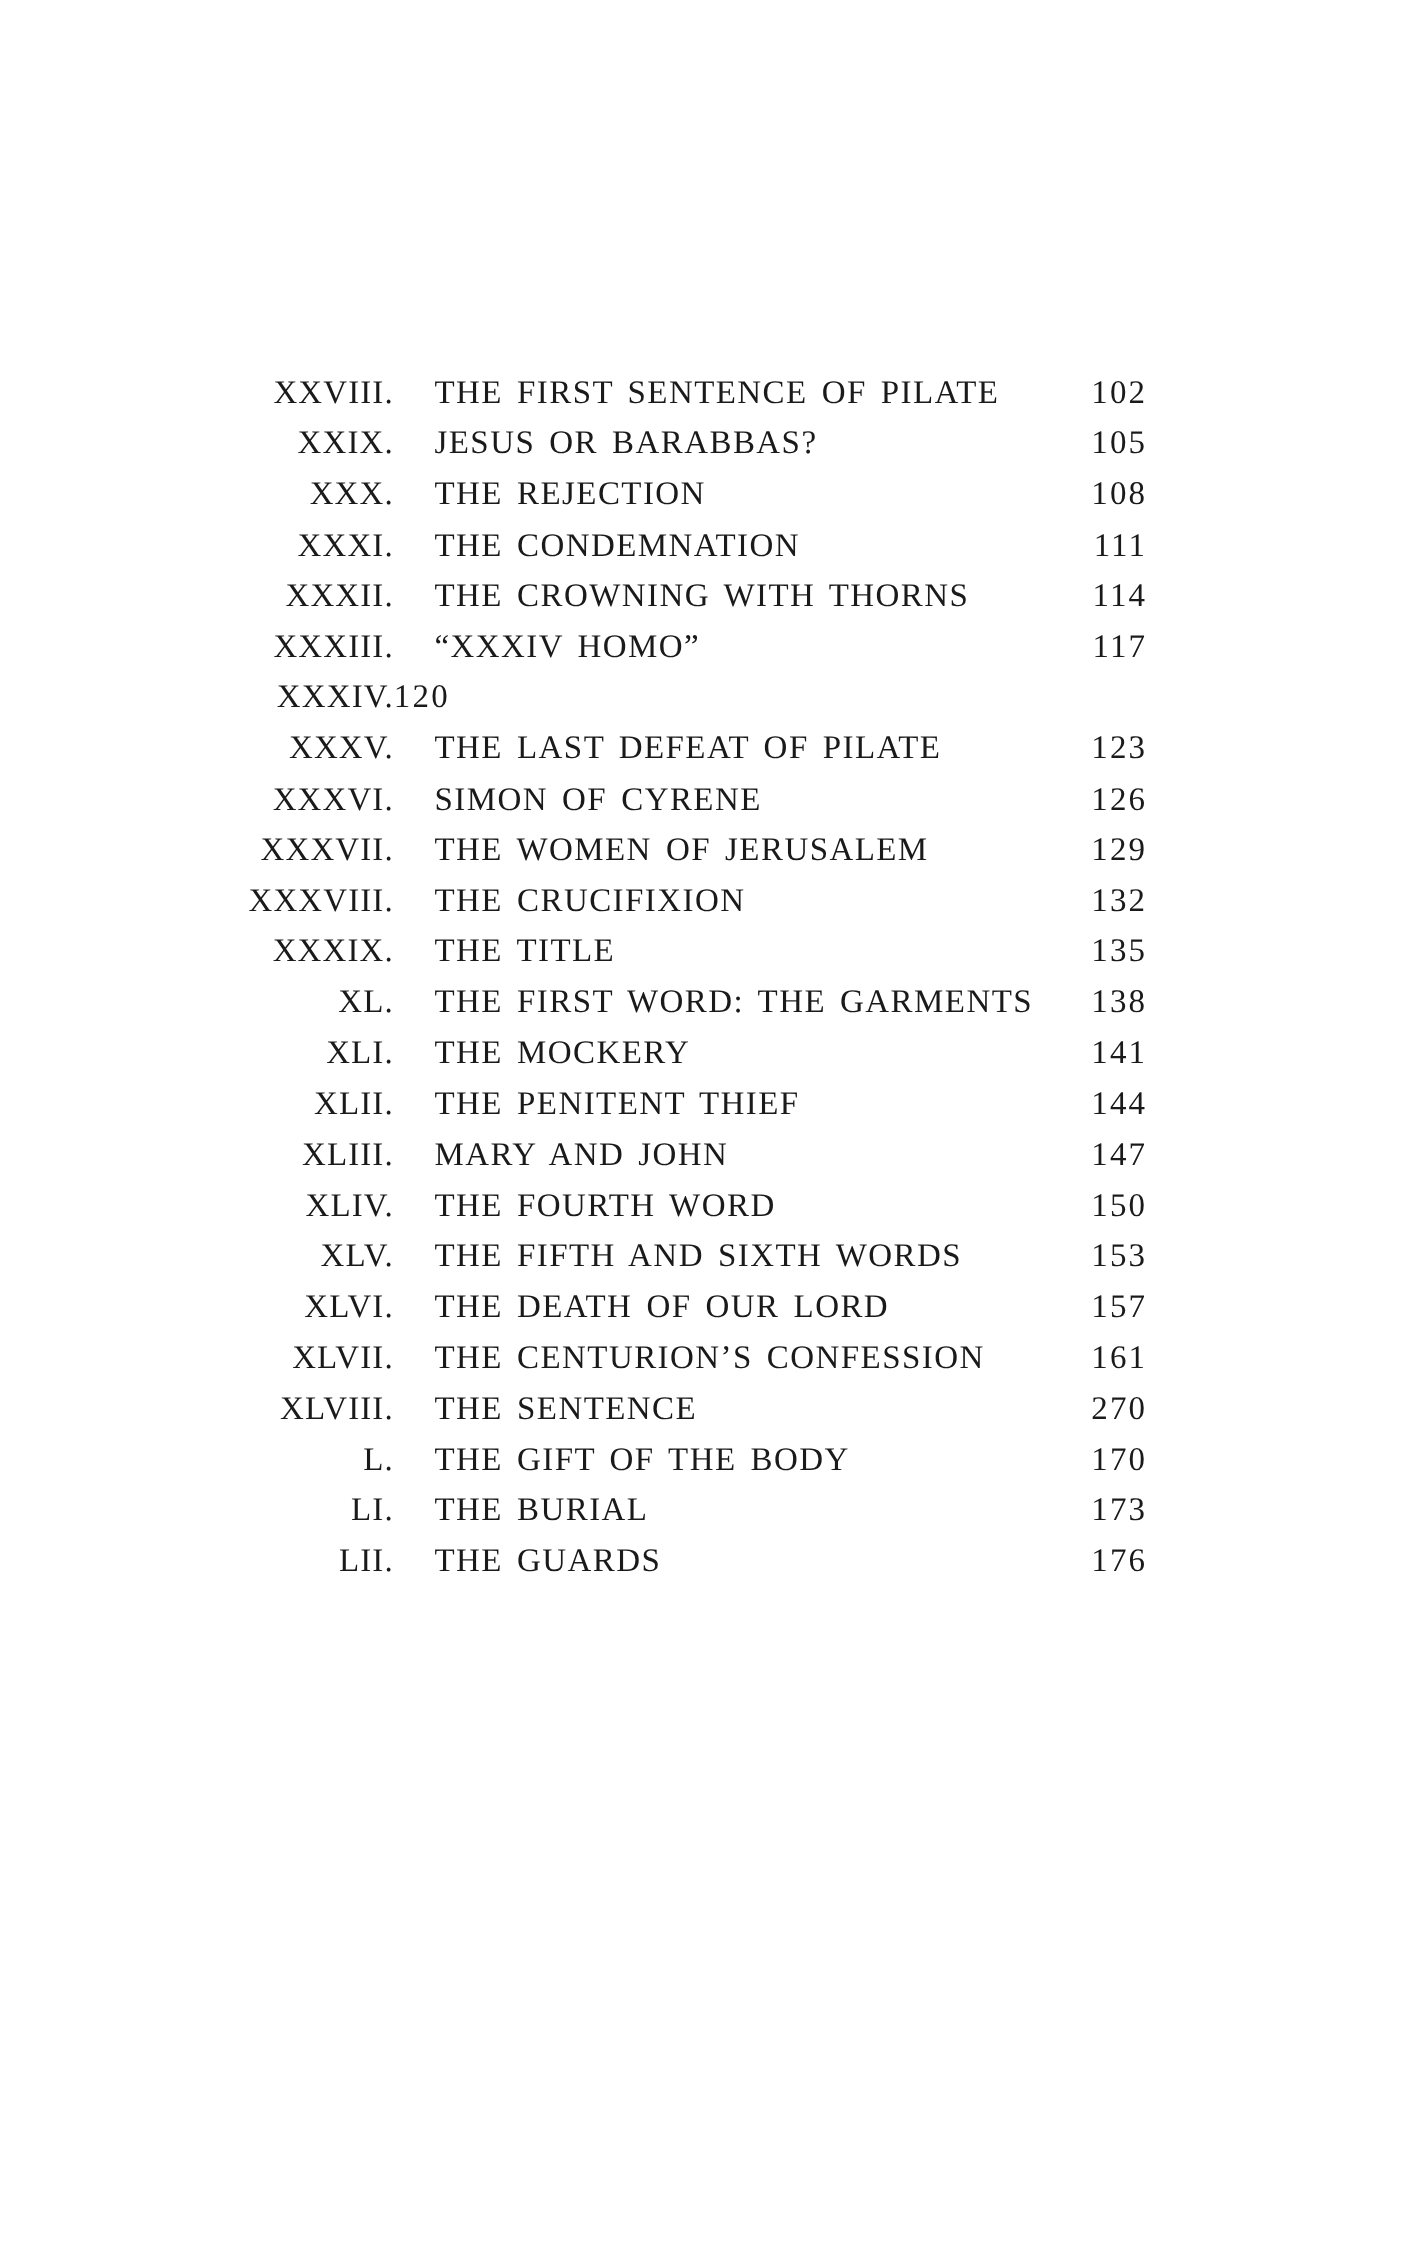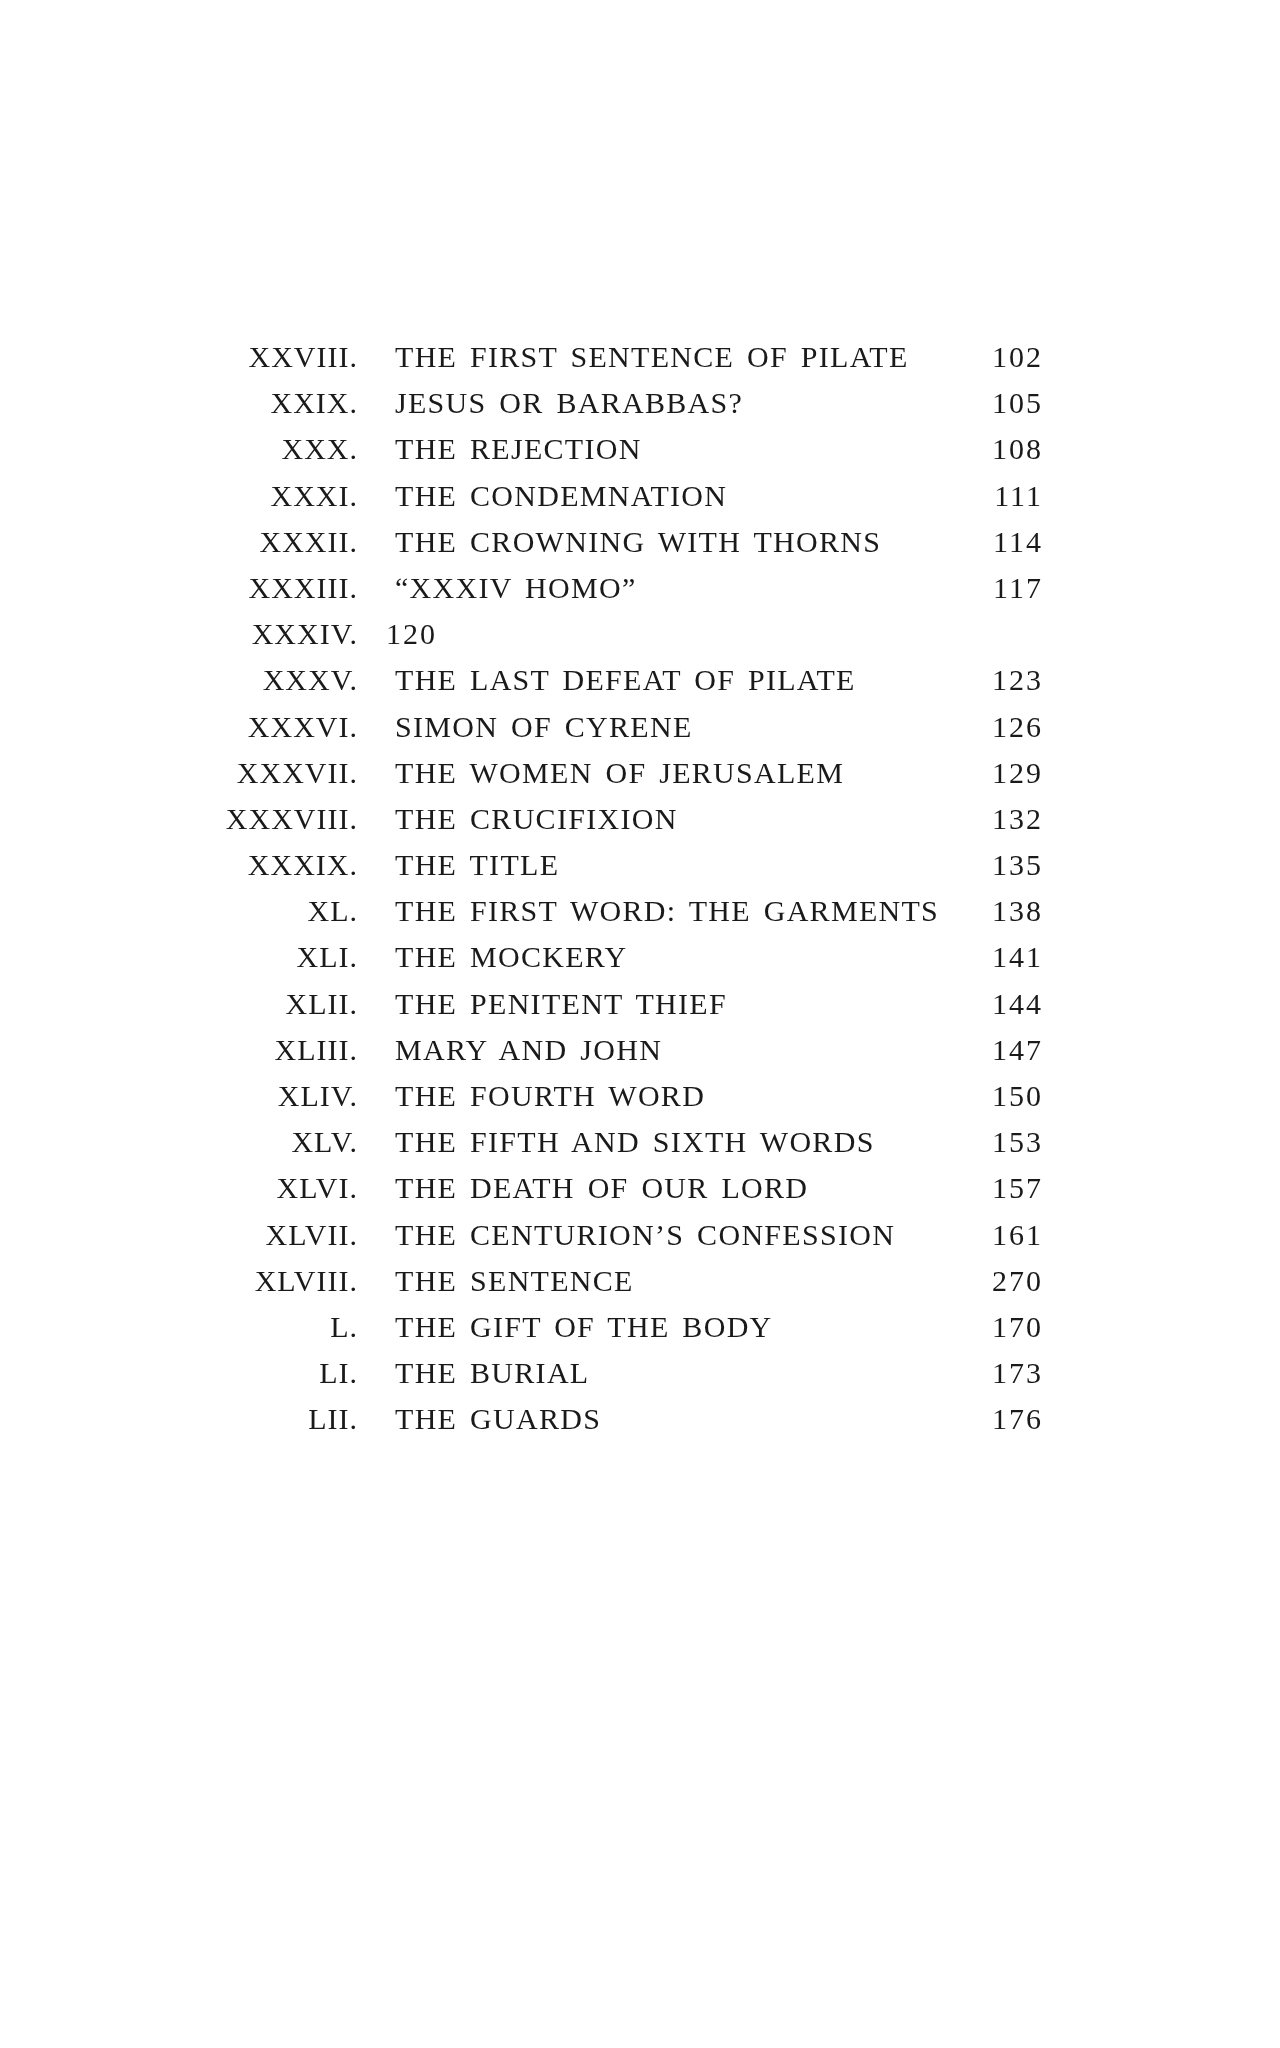--- a/index.html
+++ b/index.html
@@ -48,21 +48,20 @@
     word-spacing: 4px;
     overflow: hidden;
   }
   .pg {
     flex: none;
     font-size: 30px;
     text-align: right;
     letter-spacing: 2px;
     font-variant-numeric: oldstyle-nums;
     font-feature-settings: "onum" 1;
-    margin-left: 28px;
   }
 </style>
 </head>
 <body>
 
 <div class="page">
   <div class="toc">
 
       <div class="toc-row">
         <span class="num">XXVIII.</span>

